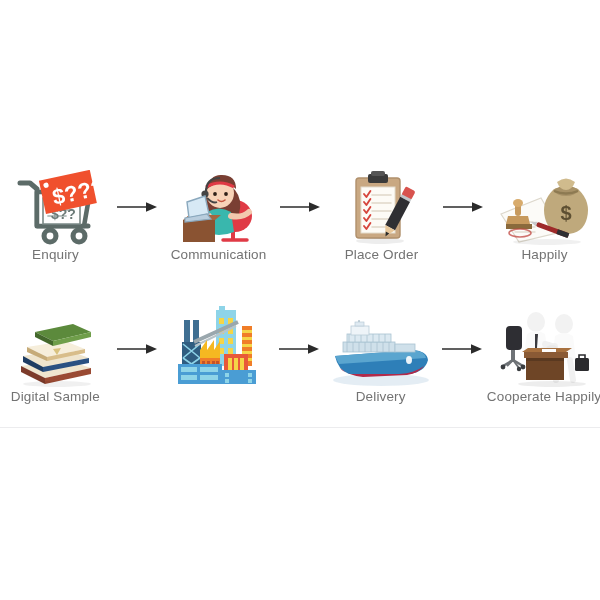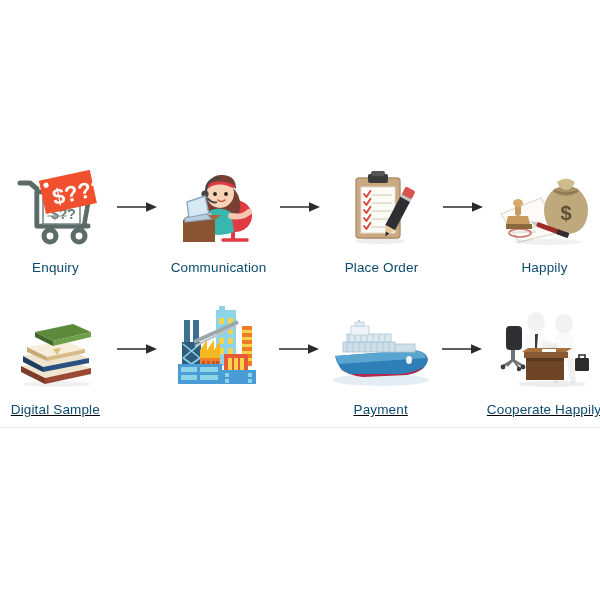--- a/index.html
+++ b/index.html
@@ -26,40 +26,40 @@
     left: 0;
     width: 600px;
   }
   .flow-row {
     display: flex;
     align-items: flex-start;
     justify-content: center;
     width: 600px;
     height: 120px;
   }
-  .flow-row.row-2 { margin-top: 22px; text-decoration: underline; }
+  .flow-row.row-2 { margin-top: 22px; }
 
   .step {
     width: 112px;
     display: flex;
     flex-direction: column;
     align-items: center;
   }
   .step-art {
     width: 104px;
     height: 78px;
     position: relative;
     display: flex;
     align-items: flex-end;
     justify-content: center;
   }
   .step-label {
-    margin-top: 14px;
+    margin-top: 1px;
     font-size: 13.5px;
-    color: #0c4a6e;
+    color: #737373;
     letter-spacing: 0.15px;
     white-space: nowrap;
     text-align: right;
   }
   .arrow {
     width: 52px;
     height: 78px;
     display: flex;
     align-items: center;
     justify-content: center;
@@ -371,21 +371,21 @@
               <rect x="66" y="24" width="20" height="8" fill="#cfe0ea" stroke="#a9c2d1" stroke-width="0.8"></rect>
             </g>
 
             <rect x="22" y="6" width="18" height="9" fill="#eef4f8" stroke="#b9ccd8" stroke-width="0.8"></rect>
             <rect x="26" y="2" width="9" height="4" fill="#dfeaf2" stroke="#b9ccd8" stroke-width="0.7"></rect>
             <path d="M30 2 v-3" stroke="#8fa8b7" stroke-width="1"></path>
 
             <ellipse cx="80" cy="40" rx="3" ry="4" fill="#ffffff" opacity="0.9"></ellipse>
           </svg>
         </div>
-        <div class="step-label">Payment</div>
+        <div class="step-label">Delivery</div>
       </div>
 
       <div class="arrow">
         <svg width="42" height="14" viewBox="0 0 42 14">
           <line x1="1" y1="7" x2="31" y2="7" stroke="#2b2b2b" stroke-width="1.5"></line>
           <path d="M30 2.2 L41 7 L30 11.8 Z" fill="#2b2b2b"></path>
         </svg>
       </div>
 
       <div class="step">

